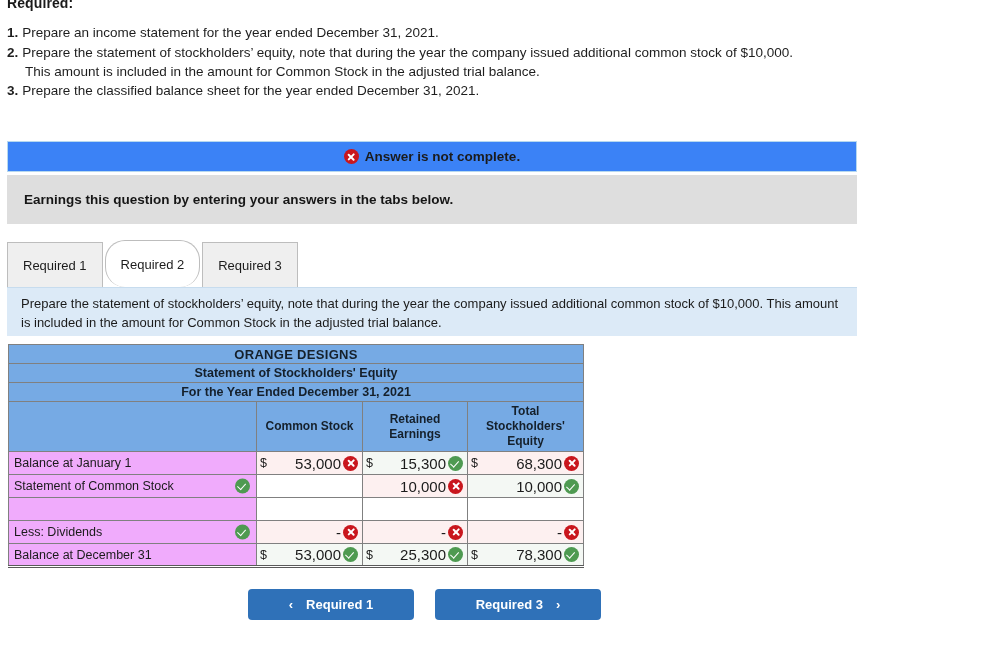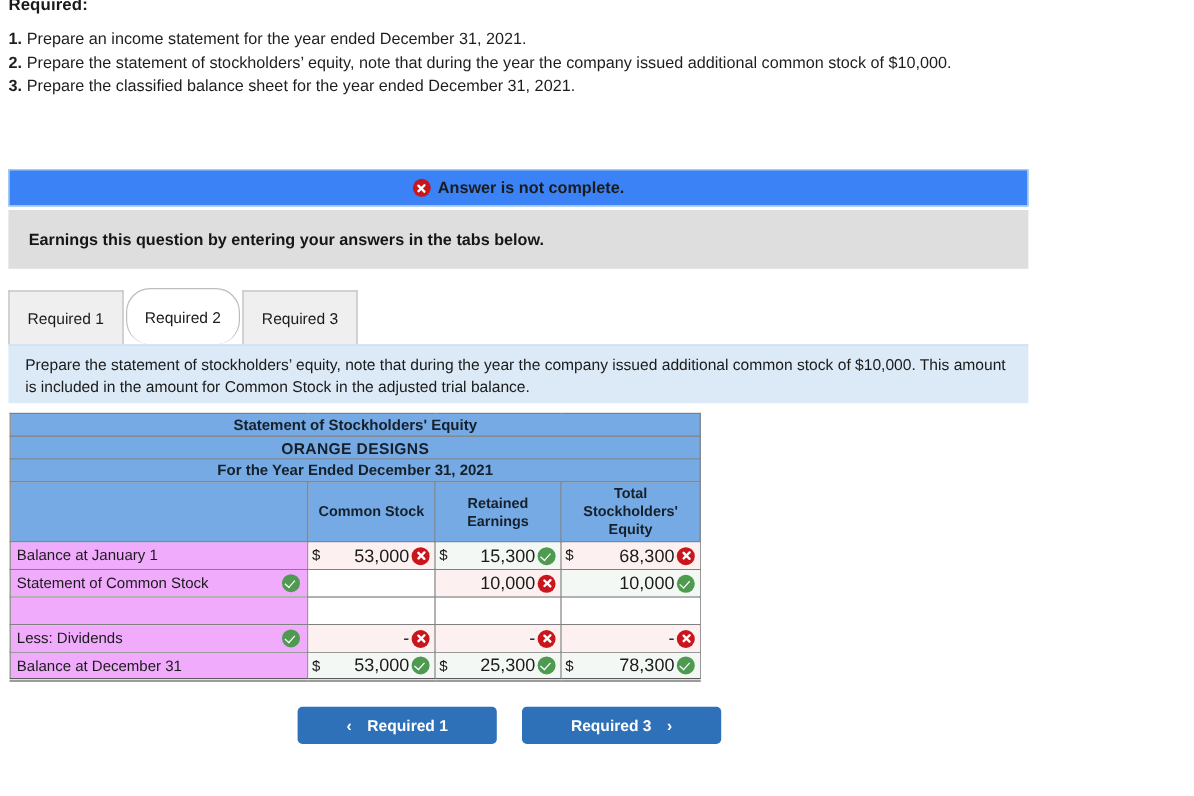--- a/index.html
+++ b/index.html
@@ -248,20 +248,21 @@
 
     <div class="req-item">
       <span class="req-num">1.</span>
       <span class="req-text">Prepare an income statement for the year ended December 31, 2021.</span>
     </div>
 
     <div class="req-item">
       <span class="req-num">2.</span>
       <span class="req-text">Prepare the statement of stockholders’ equity, note that during the year the company issued additional common stock of $10,000.</span>
     </div>
+    <div class="req-cont">This amount is included in the amount for Common Stock in the adjusted trial balance.</div>
 
     <div class="req-item">
       <span class="req-num">3.</span>
       <span class="req-text">Prepare the classified balance sheet for the year ended December 31, 2021.</span>
     </div>
 
   </div>
 
   <div class="alert-incomplete">
     <span class="icon-x"></span>
@@ -282,24 +283,24 @@
 
   <table class="stmt">
     <colgroup>
       <col style="width:248px">
       <col style="width:106px">
       <col style="width:105px">
       <col style="width:116px">
     </colgroup>
     <tbody>
       <tr>
+        <td class="ttl big" colspan="4">ORANGE DESIGNS</td>
+      </tr>
+      <tr>
         <td class="ttl" colspan="4">Statement of Stockholders' Equity</td>
-      </tr>
-      <tr>
-        <td class="ttl big" colspan="4">ORANGE DESIGNS</td>
       </tr>
       <tr>
         <td class="ttl" colspan="4">For the Year Ended December 31, 2021</td>
       </tr>
       <tr>
         <td class="colhead"></td>
         <td class="colhead">Common Stock</td>
         <td class="colhead">Retained Earnings</td>
         <td class="colhead">Total Stockholders' Equity</td>
       </tr>

